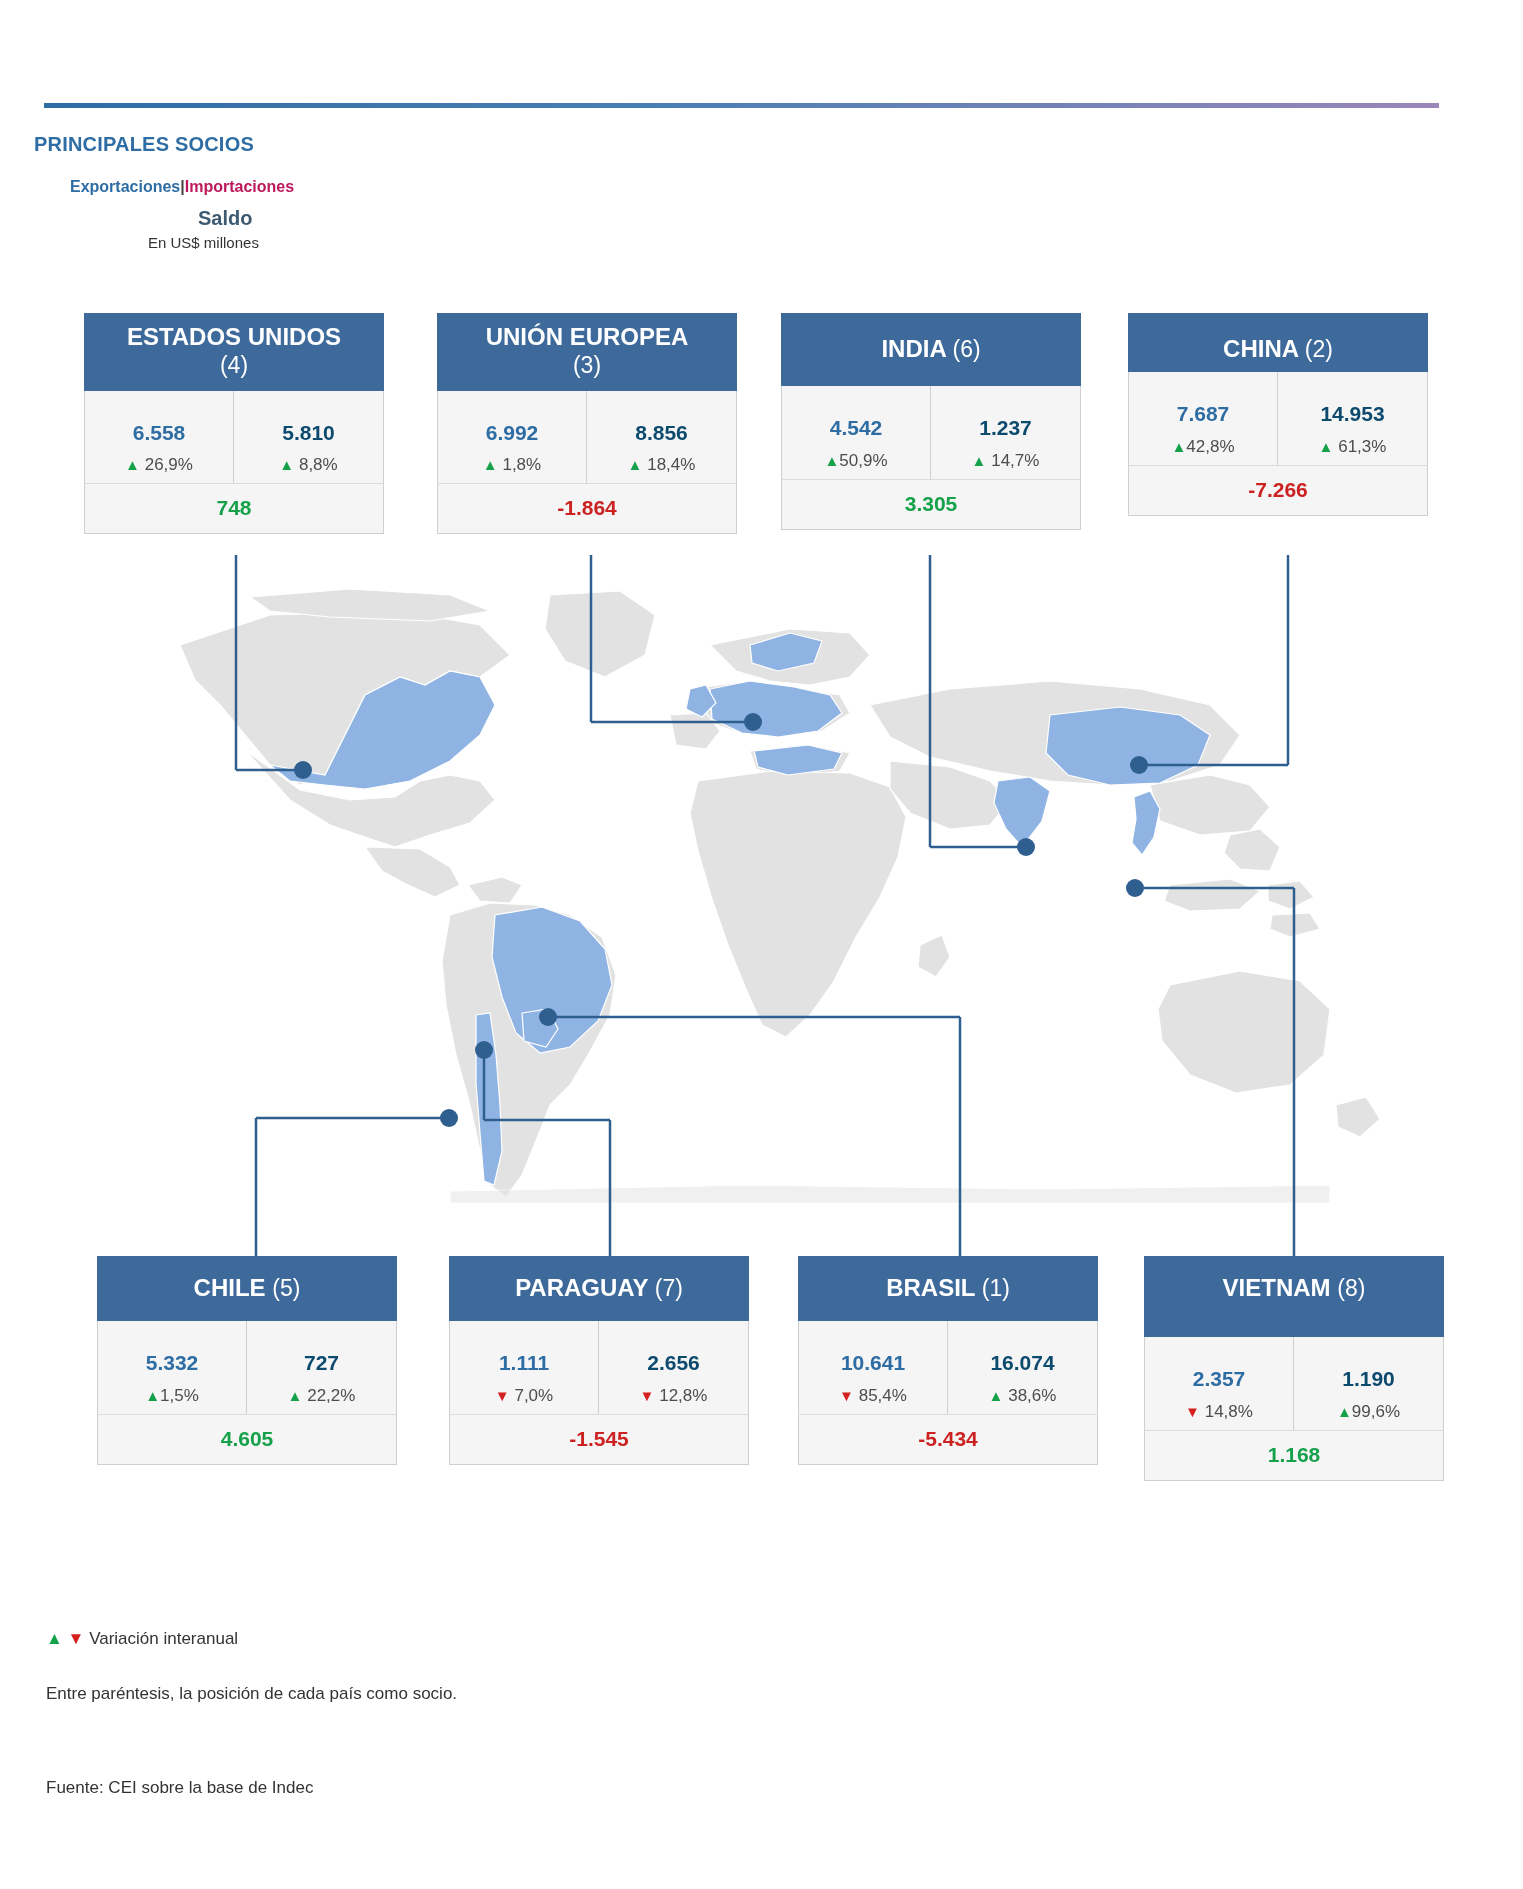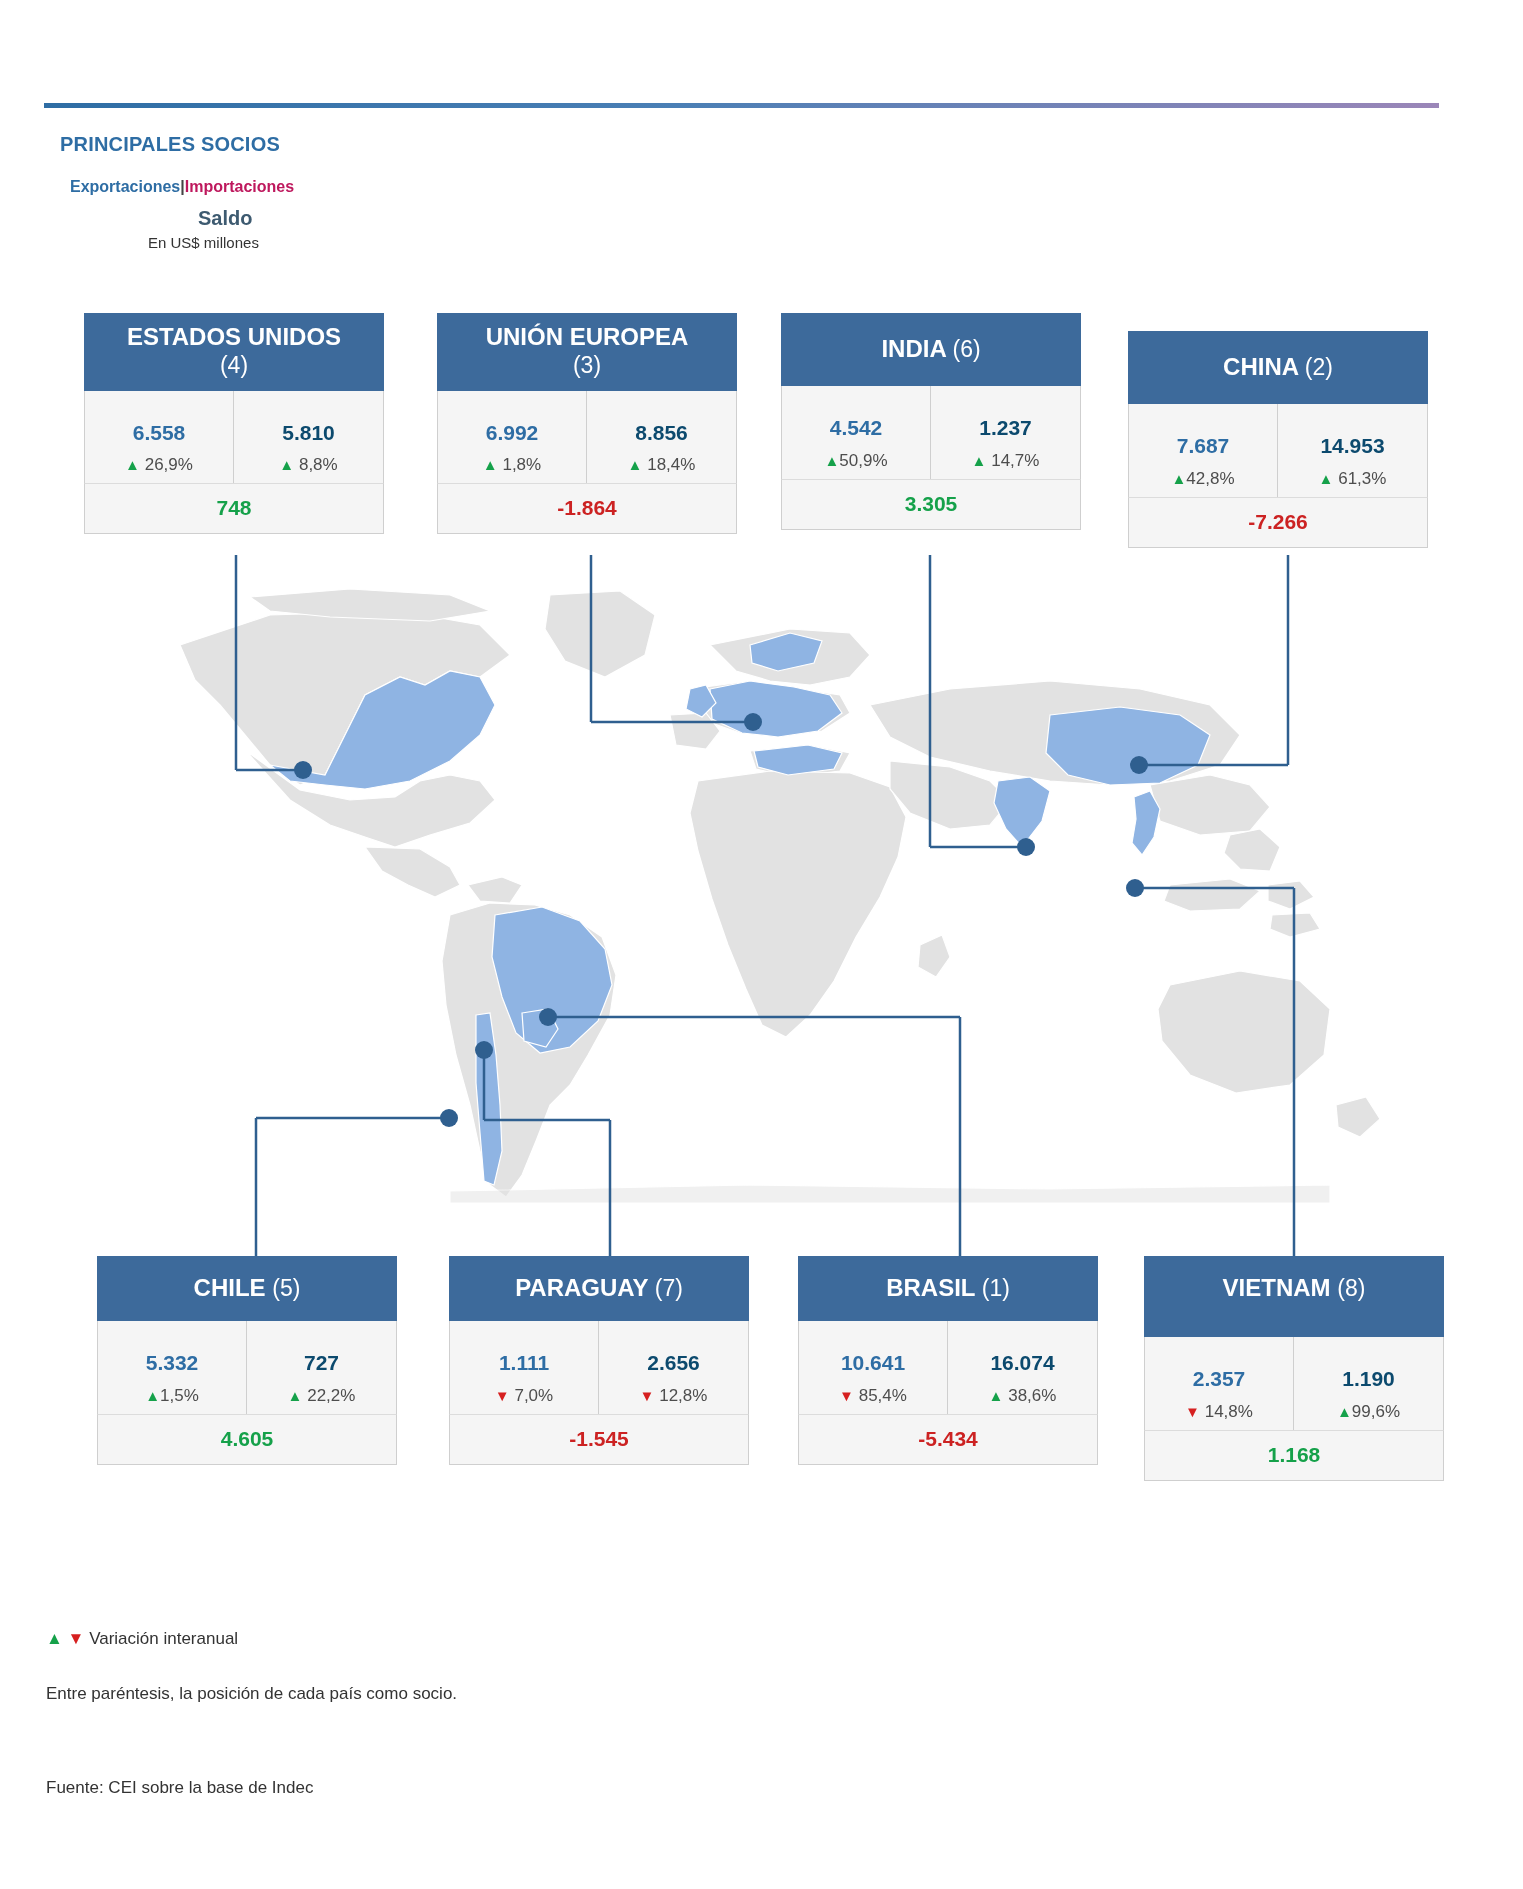--- a/index.html
+++ b/index.html
@@ -34,21 +34,21 @@
   .title-rule {
     position: absolute;
     left: 44px;
     top: 103px;
     width: 1395px;
     height: 5px;
     background: linear-gradient(to right, #2e6da4 0%, #4a7fb5 45%, #9b86b8 100%);
   }
   .subtitle {
     position: absolute;
-    left: 60px;
+    left: 34px;
     top: 133px;
     font-size: 20px;
     font-weight: bold;
     color: #2e6da4;
     letter-spacing: 0.2px;
   }
   .legend-line1 {
     position: absolute;
     left: 70px;
     top: 178px;
@@ -349,21 +349,21 @@
         <div class="val imp">1.237</div>
         <div class="chg"><span class="arrow-up">▲</span> <span>14,7%</span></div>
       </div>
     </div>
     <div class="card-foot">
       <span class="pos">3.305</span>
     </div>
   </div>
 
   <div class="card" style="left:1128px; top:313px;">
-    <div class="card-head" style="padding:22px 4px 23px;margin-top:18px;">
+    <div class="card-head" style="padding:22px 4px 9px;">
       <span>CHINA</span>
       <span class="rank">(2)</span>
     </div>
     <div class="card-body">
       <div class="cell left">
         <div class="val exp">7.687</div>
         <div class="chg"><span class="arrow-up">▲</span><span>42,8%</span></div>
       </div>
       <div class="cell">
         <div class="val imp">14.953</div>

